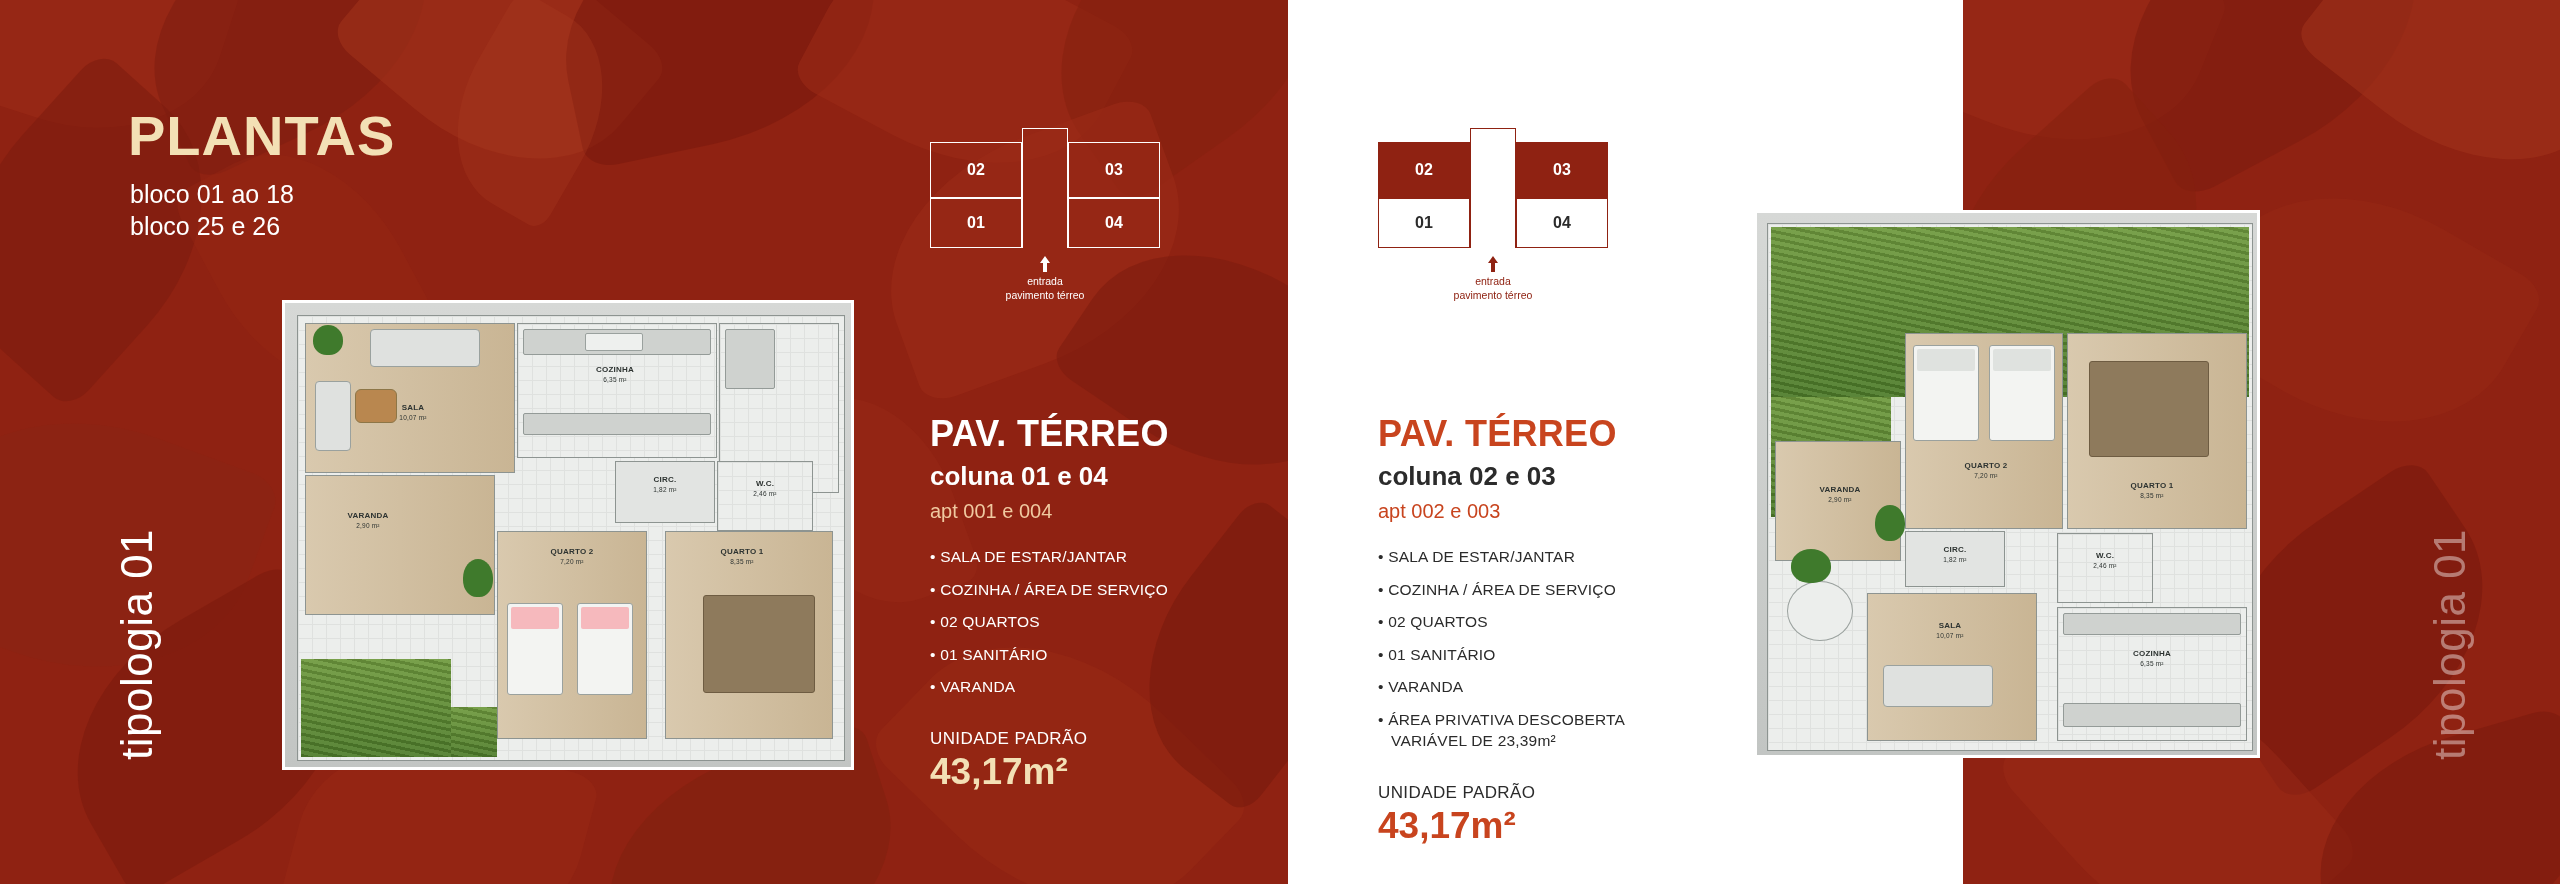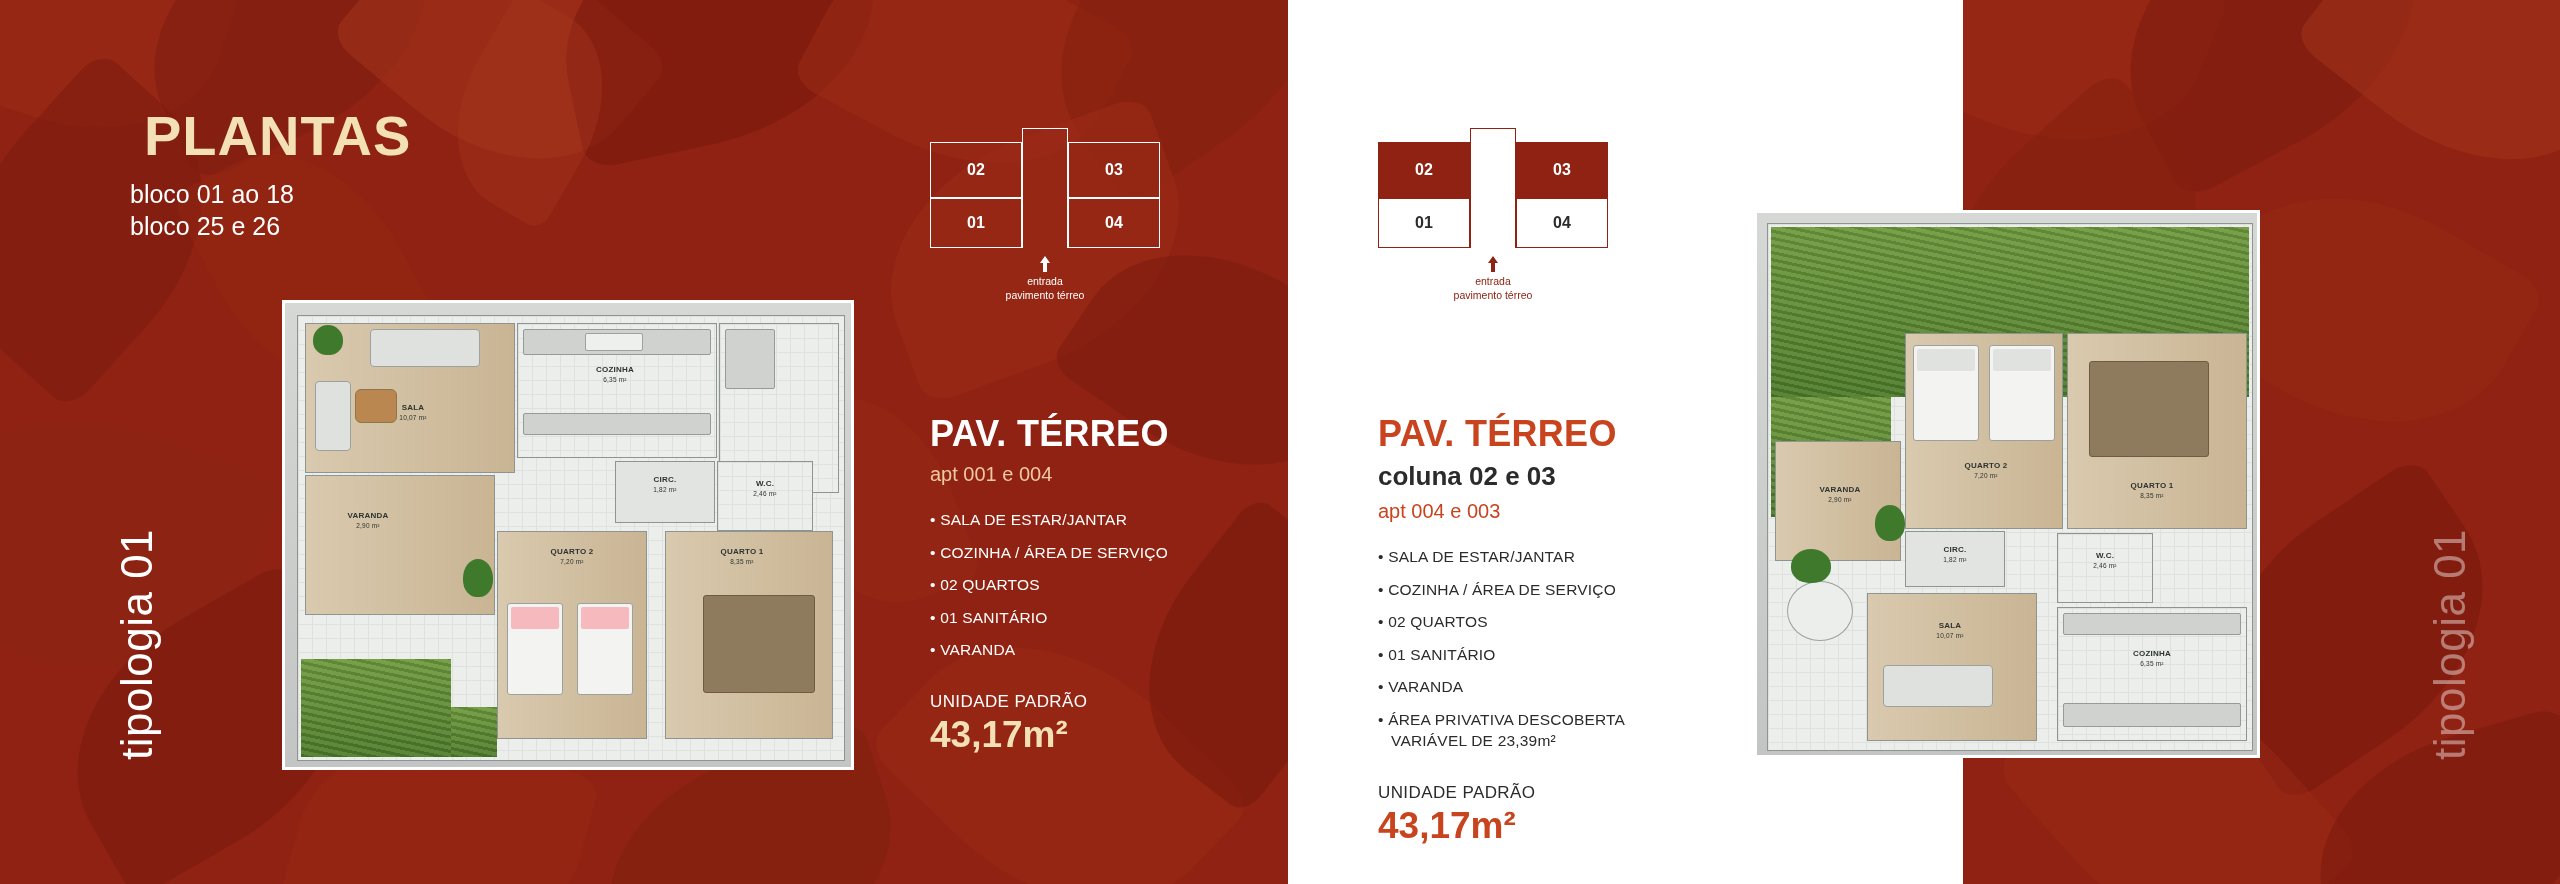--- a/index.html
+++ b/index.html
@@ -48,21 +48,20 @@
 
   
   .plantas-title {
     position: absolute;
     left: 128px; top: 108px;
     font-size: 56px;
     font-weight: bold;
     letter-spacing: 1px;
     color: #f3e0b5;
     line-height: 1;
-    margin-left: 16px;
   }
   .plantas-sub {
     position: absolute;
     left: 130px; top: 178px;
     font-size: 25px;
     color: #ffffff;
     line-height: 1.28;
     white-space: pre-line;
     font-weight: 400;
   }
@@ -271,20 +270,21 @@
         <svg width="14" height="16" viewBox="0 0 14 16" aria-hidden="true">
             <path d="M7 0 L12 7 L9 7 L9 16 L5 16 L5 7 L2 7 Z" fill="#ffffff"></path>
           </svg>
       </div>
       <div class="kd-note" style="top:146px; color:#ffffff;">entrada
 pavimento térreo</div>
     </div>
 
     <div class="block onred" style="left:930px; top:378px; width:340px;">
       <div class="b-title">PAV. TÉRREO</div>
+      <div class="b-sub">coluna 01 e 04</div>
       <div class="b-apt">apt 001 e 004</div>
       <ul class="b-list">
         <li>• <span>SALA DE ESTAR/JANTAR</span></li>
         <li>• <span>COZINHA / ÁREA DE SERVIÇO</span></li>
         <li>• <span>02 QUARTOS</span></li>
         <li>• <span>01 SANITÁRIO</span></li>
         <li>• <span>VARANDA</span></li>
       </ul>
       <div class="b-unit" style="margin-top:34px;">UNIDADE PADRÃO</div>
       <div class="b-area">43,17m²</div>
@@ -315,21 +315,21 @@
             <path d="M7 0 L12 7 L9 7 L9 16 L5 16 L5 7 L2 7 Z" fill="#8f2212"></path>
           </svg>
       </div>
       <div class="kd-note" style="top:146px; color:#8f2212;">entrada
 pavimento térreo</div>
     </div>
 
     <div class="block onwhite" style="left:90px; top:378px; width:360px;">
       <div class="b-title">PAV. TÉRREO</div>
       <div class="b-sub">coluna 02 e 03</div>
-      <div class="b-apt">apt 004 e 003</div>
+      <div class="b-apt">apt 002 e 003</div>
       <ul class="b-list">
         <li>• <span>SALA DE ESTAR/JANTAR</span></li>
         <li>• <span>COZINHA / ÁREA DE SERVIÇO</span></li>
         <li>• <span>02 QUARTOS</span></li>
         <li>• <span>01 SANITÁRIO</span></li>
         <li>• <span>VARANDA</span></li>
         <li>• <span>ÁREA PRIVATIVA DESCOBERTA</span><span class="ind">VARIÁVEL DE 23,39m²</span></li>
       </ul>
       <div class="b-unit" style="margin-top:34px;">UNIDADE PADRÃO</div>
       <div class="b-area">43,17m²</div>

